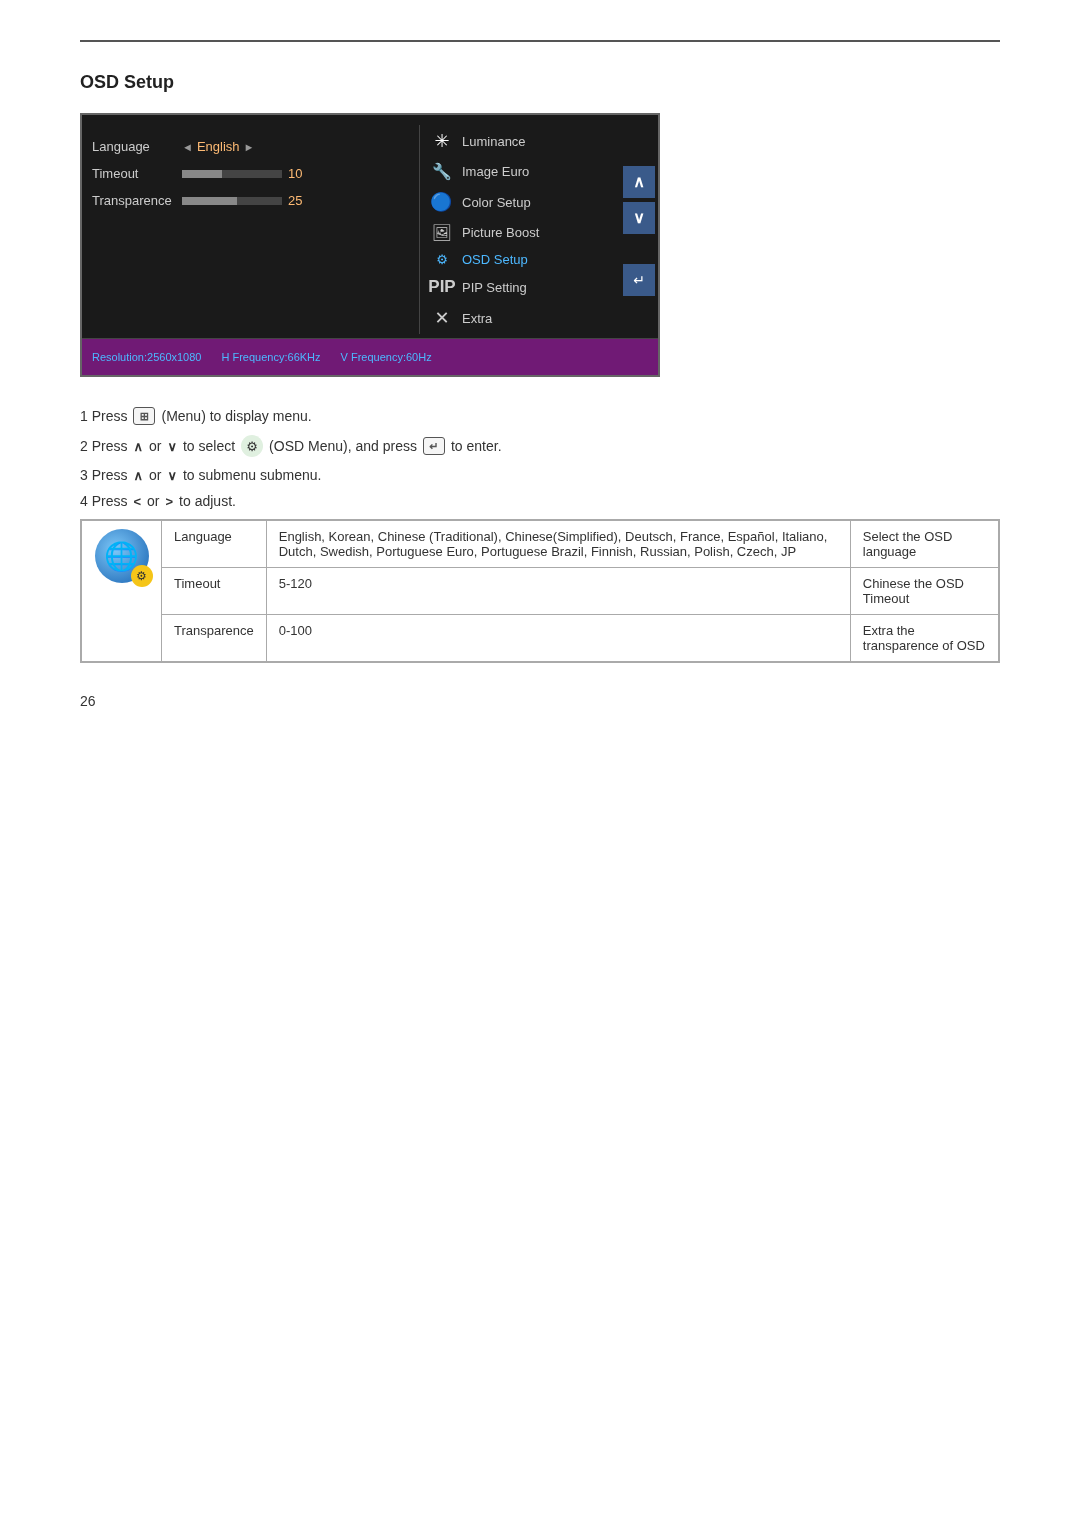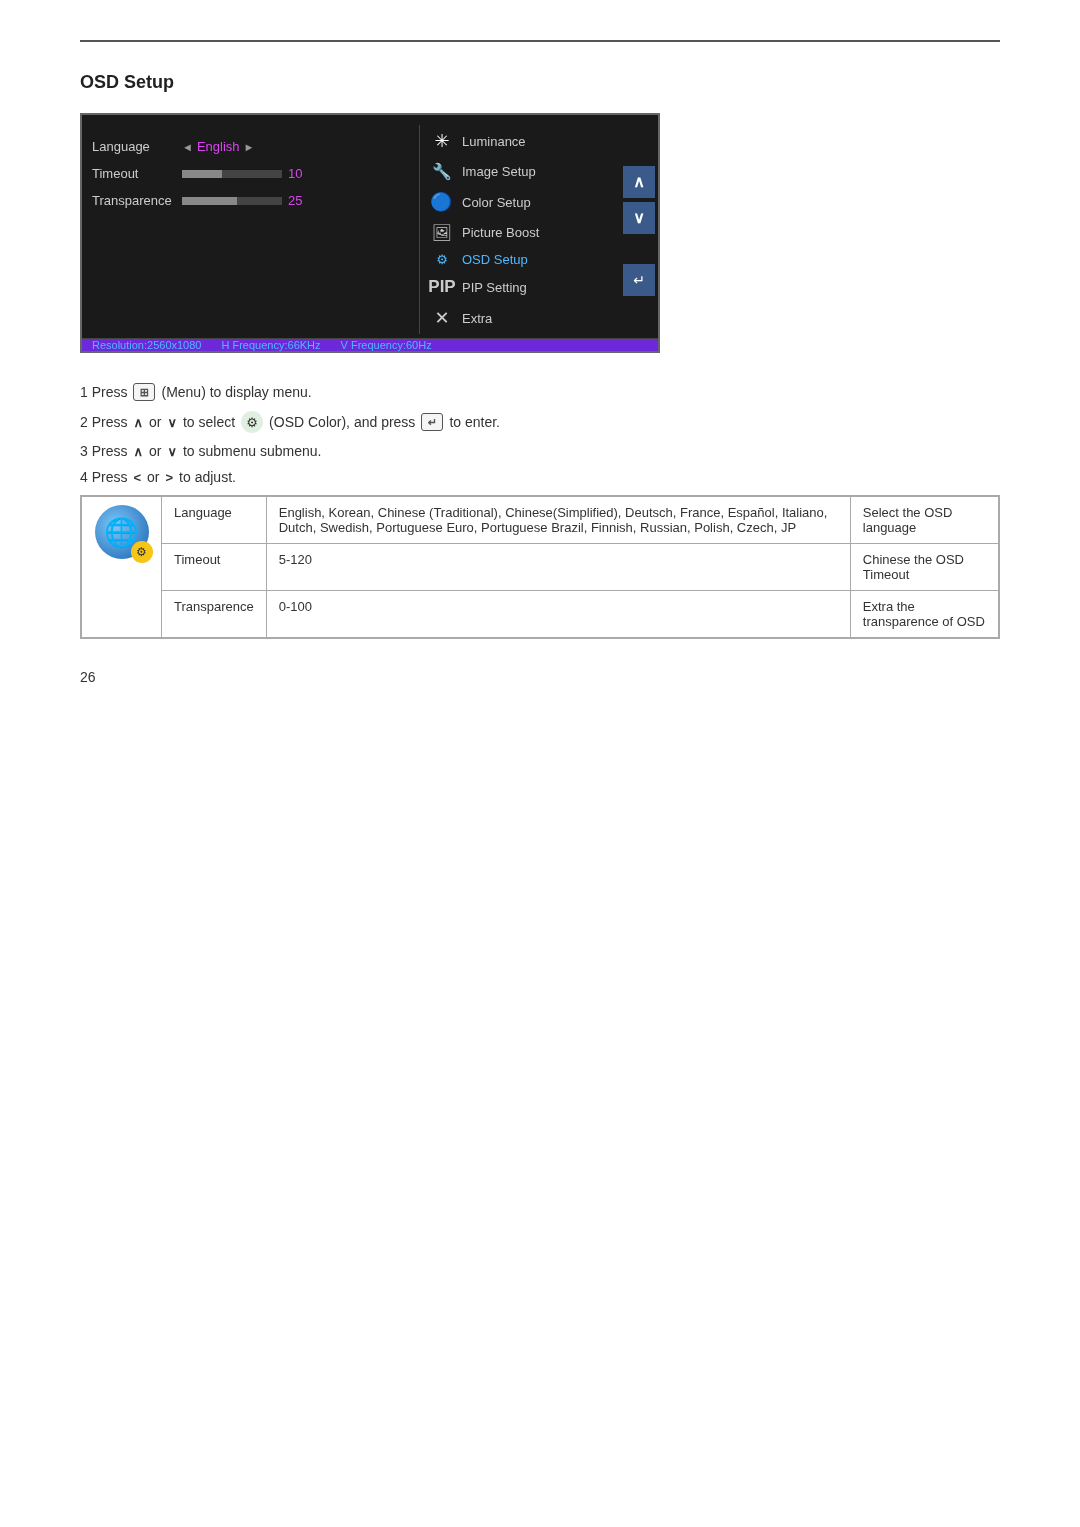--- a/index.html
+++ b/index.html
@@ -62,21 +62,21 @@
       margin-right: 4px;
       font-size: 11px;
     }
     .left-row .arrow-right {
       color: #999;
       margin-left: 4px;
       font-size: 11px;
     }
 
     .left-row .value-text {
-      color: #d946ef;
+      color: #fdba74;
       font-size: 13px;
     }
 
     .progress-bar-container {
       width: 100px;
       height: 8px;
       background: #444;
       position: relative;
       margin-right: 6px;
     }
@@ -139,23 +139,23 @@
       color: #fff;
       display: flex;
       align-items: center;
       justify-content: center;
       font-size: 14px;
       cursor: pointer;
       margin-top: 8px;
     }
 
     .status-bar {
-      background: #6d28d9;
+      background: #701a75;
       border-top: 1px solid #444;
-      padding: 0 10px;
+      padding: 12px 10px;
       display: flex;
       gap: 20px;
       margin-top: 4px;
     }
 
     .status-bar span {
       color: #4db8ff;
       font-size: 11px;
     }
 
@@ -313,21 +313,21 @@
       </div>
     </div>
 
     <div class="right-panel">
       <div class="menu-item">
         <span class="menu-icon sun-icon">✳</span>
         <span>Luminance</span>
       </div>
       <div class="menu-item">
         <span class="menu-icon image-icon">🔧</span>
-        <span>Image Setup</span>
+        <span>Image Euro</span>
       </div>
       <div class="menu-item">
         <span class="menu-icon color-icon">🔵</span>
         <span>Color Setup</span>
       </div>
       <div class="menu-item">
         <span class="menu-icon picture-icon">🖼</span>
         <span>Picture Boost</span>
       </div>
       <div class="menu-item active">
@@ -367,21 +367,21 @@
     <span>(Menu) to display menu.</span>
   </div>
 
   <div class="instruction-line">
     <span>2 Press</span>
     <span class="wedge-icon">∧</span>
     <span>or</span>
     <span class="wedge-icon">∨</span>
     <span>to select</span>
     <span class="osd-icon-inline">⚙</span>
-    <span>(OSD Color), and press</span>
+    <span>(OSD Menu), and press</span>
     <span class="key-icon">↵</span>
     <span>to enter.</span>
   </div>
 
   <div class="instruction-line">
     <span>3 Press</span>
     <span class="wedge-icon">∧</span>
     <span>or</span>
     <span class="wedge-icon">∨</span>
     <span>to submenu submenu.</span>

